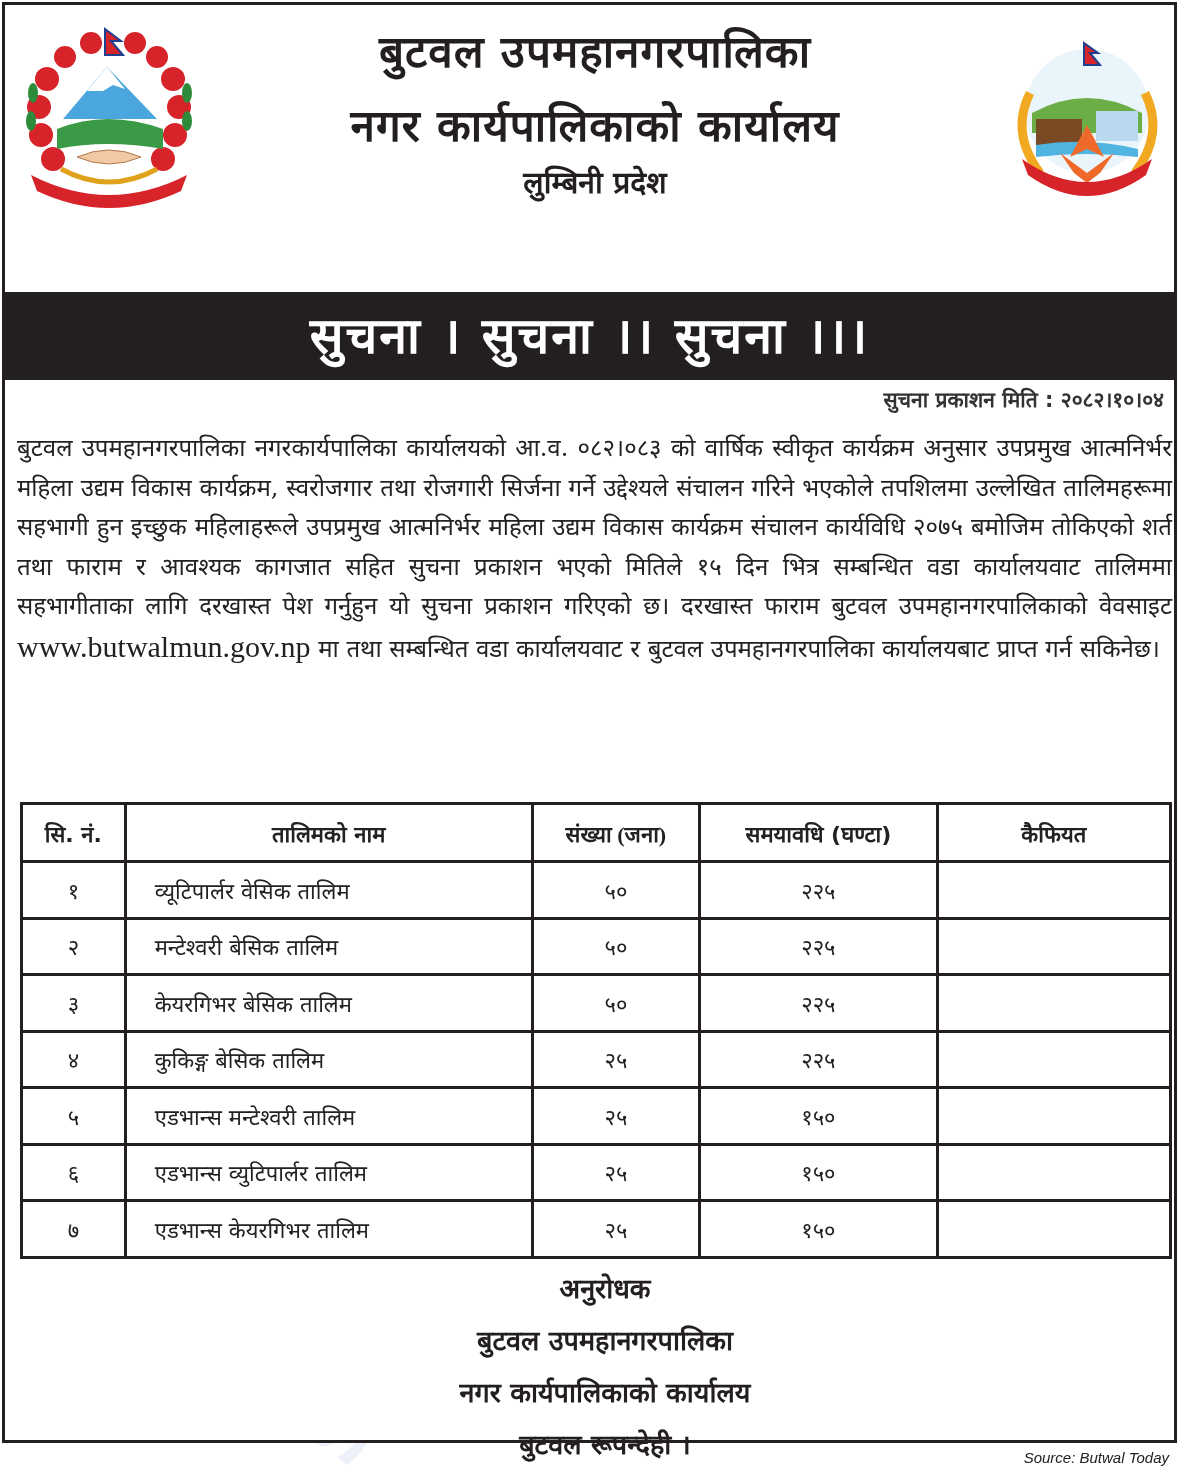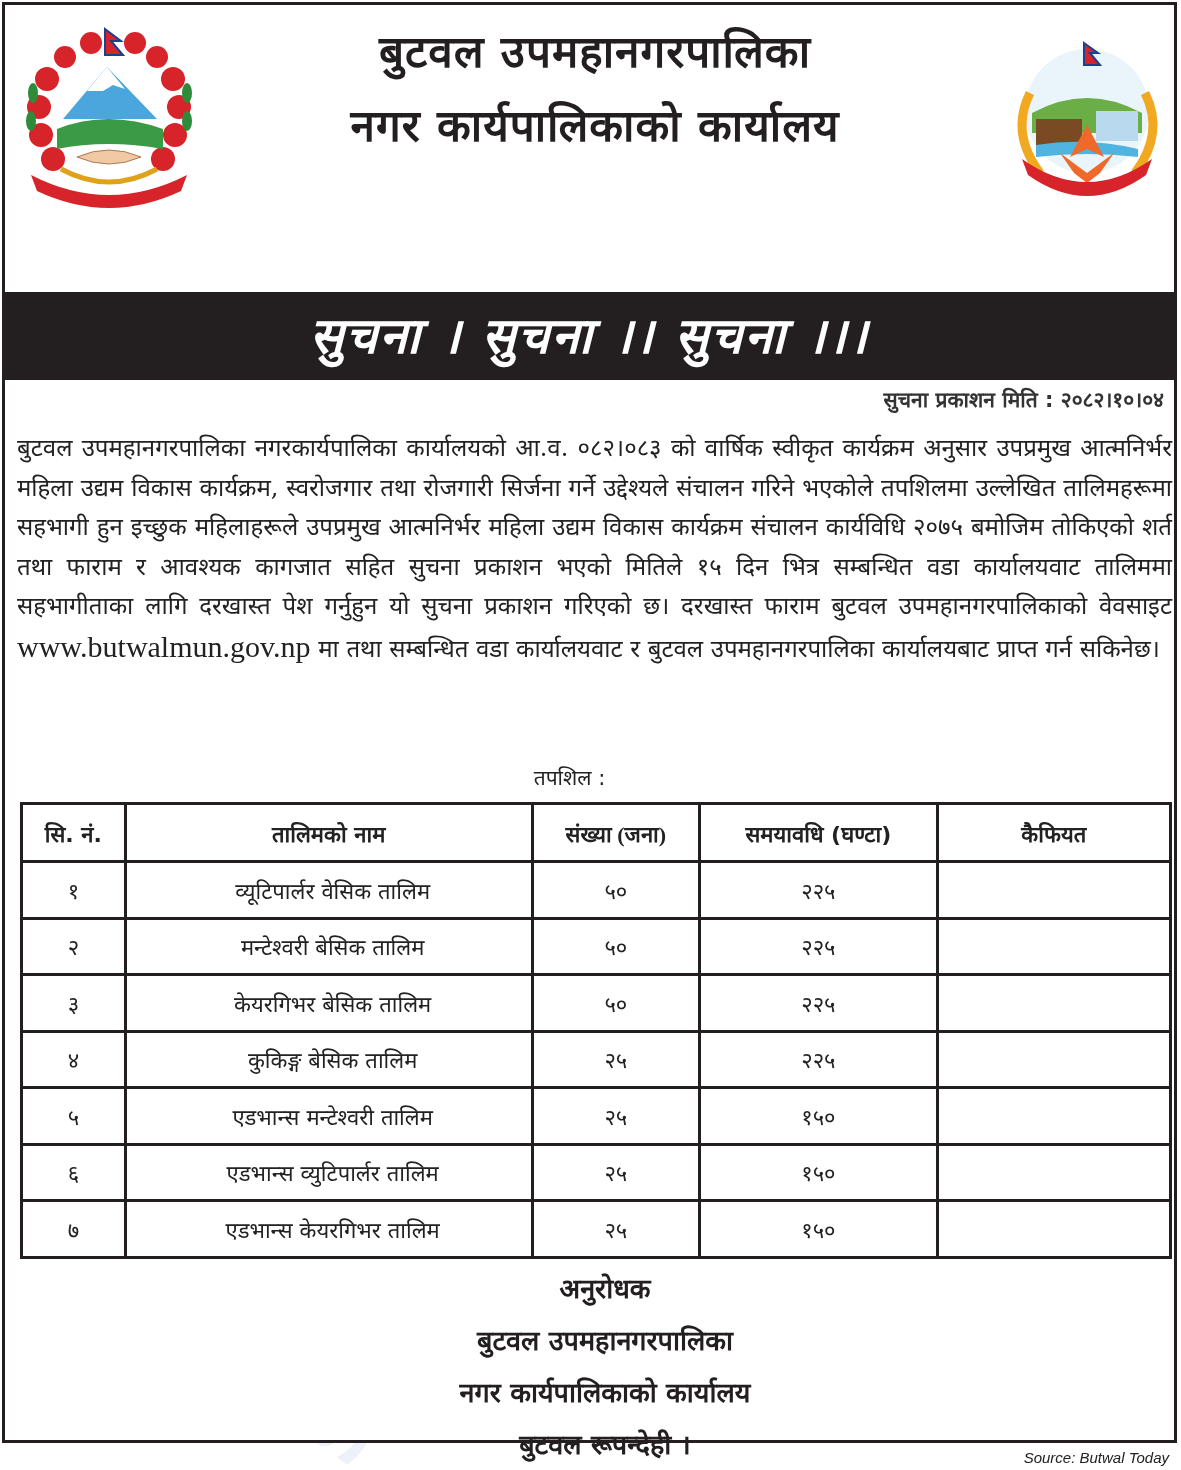--- a/index.html
+++ b/index.html
@@ -17,21 +17,21 @@
     .logo-right { position: absolute; left: 995px; top: 28px; width: 175px; height: 170px; }
     .title-block { position: absolute; left: 200px; top: 0; width: 780px; text-align: center; }
     .title-1 { font-size: 44px; font-weight: bold; line-height: 50px; margin-top: 22px; letter-spacing: 1px; }
     .title-2 { font-size: 44px; font-weight: bold; line-height: 50px; margin-top: 24px; letter-spacing: 1px; }
     .title-3 { font-size: 30px; font-weight: bold; line-height: 36px; margin-top: 18px; }
     .title-4 { font-size: 30px; font-weight: bold; line-height: 36px; margin-top: 14px; }
 
     .band {
       position: absolute; left: 0; top: 287px; width: 100%; height: 88px;
       background: #231f20; color: #fff; text-align: center;
-      font-size: 50px; font-weight: bold; line-height: 88px; letter-spacing: 2px; font-style: italic;
+      font-size: 50px; font-weight: bold; line-height: 88px; letter-spacing: 2px;
     }
 
     .pubdate {
       position: absolute; right: 10px; top: 380px;
       font-size: 21px; font-weight: bold; color: #333;
     }
 
     .body-text {
       position: absolute; left: 12px; top: 424px; width: 1155px;
       font-size: 24px; line-height: 39.5px; text-align: justify; color: #222;
@@ -44,21 +44,21 @@
       font-size: 21px; color: #222; padding-right: 40px;
     }
 
     
     .tbl {
       position: absolute; left: 15px; top: 797px; width: 1152px;
       border-collapse: collapse; font-size: 22px; color: #222;
     }
     .tbl th, .tbl td { border: 3px solid #231f20; height: 56.5px; text-align: center; }
     .tbl th { font-weight: bold; height: 58px; }
-    .tbl td.name { text-align: center; padding-left: 8px; margin-left: 41px; }
+    .tbl td.name { text-align: left; padding-left: 28px; margin-left: 41px; }
     .col-sn { width: 104px; }
     .col-name { width: 408px; }
     .col-count { width: 168px; font-family: Liberation Serif, serif; }
     .col-dur { width: 238px; }
     .col-rem { width: 234px; }
 
     .signoff {
       position: absolute; left: 200px; top: 1258px; width: 800px; text-align: center;
       font-weight: bold; color: #231f20;
     }
@@ -120,20 +120,21 @@
 
         <path d="M44 150 Q92 176 140 150" stroke="#e0a21a" stroke-width="5" fill="none"></path>
 
         <path d="M14 156 Q92 196 170 156 L164 172 Q92 206 20 172 Z" fill="#d7232a"></path>
       </svg>
     </div>
 
     <div class="title-block">
       <div class="title-1">बुटवल उपमहानगरपालिका</div>
       <div class="title-2">नगर कार्यपालिकाको कार्यालय</div>
+      <div class="title-4">लुम्बिनी प्रदेश</div>
     </div>
 
     <div class="logo-right">
       <svg width="175" height="170" viewBox="0 0 175 170">
         <circle cx="87" cy="78" r="62" fill="#eaf4fb"></circle>
         <path d="M30 60 Q10 100 40 140" stroke="#f2a922" stroke-width="9" fill="none"></path>
         <path d="M145 60 Q165 100 135 140" stroke="#f2a922" stroke-width="9" fill="none"></path>
         <path d="M32 80 Q87 50 142 80 L142 100 L32 100 Z" fill="#6aae45"></path>
         <rect x="36" y="86" width="46" height="26" fill="#7a4a25"></rect>
         <rect x="96" y="78" width="42" height="30" fill="#b9d9ee"></rect>
@@ -154,21 +155,20 @@
     <span>सुचना प्रकाशन मिति :</span>
     <span>२०८२।१०।०४</span>
   </div>
 
   <div class="body-text">
     <span>बुटवल उपमहानगरपालिका नगरकार्यपालिका कार्यालयको आ.व. ०८२।०८३ को वार्षिक स्वीकृत कार्यक्रम अनुसार उपप्रमुख आत्मनिर्भर महिला उद्यम विकास कार्यक्रम, स्वरोजगार तथा रोजगारी सिर्जना गर्ने उद्देश्यले संचालन गरिने भएकोले तपशिलमा उल्लेखित तालिमहरूमा सहभागी हुन इच्छुक महिलाहरूले उपप्रमुख आत्मनिर्भर महिला उद्यम विकास कार्यक्रम संचालन कार्यविधि २०७५ बमोजिम तोकिएको शर्त तथा फाराम र आवश्यक कागजात सहित सुचना प्रकाशन भएको मितिले १५ दिन भित्र सम्बन्धित वडा कार्यालयवाट तालिममा सहभागीताका लागि दरखास्त पेश गर्नुहुन यो सुचना प्रकाशन गरिएको छ। दरखास्त फाराम बुटवल उपमहानगरपालिकाको वेवसाइट</span>
     <span class="url">www.butwalmun.gov.np</span>
     <span>मा तथा सम्बन्धित वडा कार्यालयवाट र बुटवल उपमहानगरपालिका कार्यालयबाट प्राप्त गर्न सकिनेछ।</span>
   </div>
 
-  <div class="tapashil">तपशिल :</div>
 
   <table class="tbl">
     <thead>
       <tr>
         <th class="col-sn">सि. नं.</th>
         <th class="col-name">तालिमको नाम</th>
         <th class="col-count">संख्या (जना)</th>
         <th class="col-dur">समयावधि (घण्टा)</th>
         <th class="col-rem">कैफियत</th>
       </tr>

